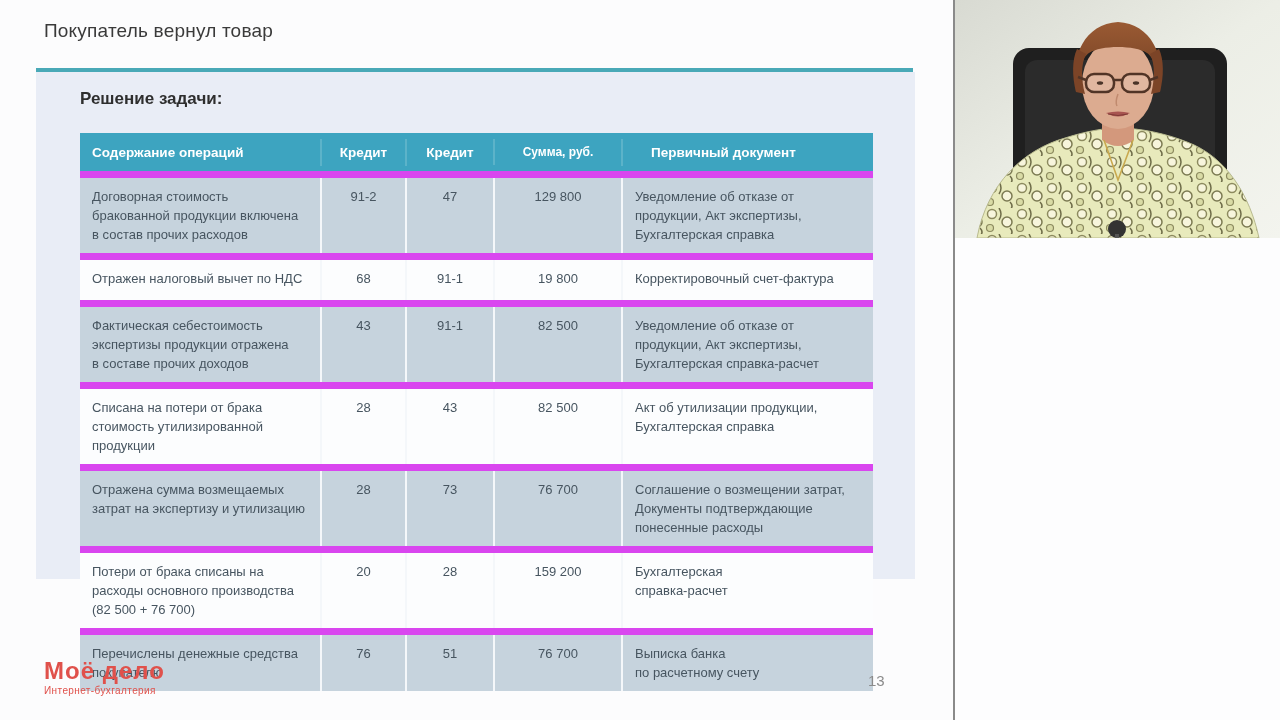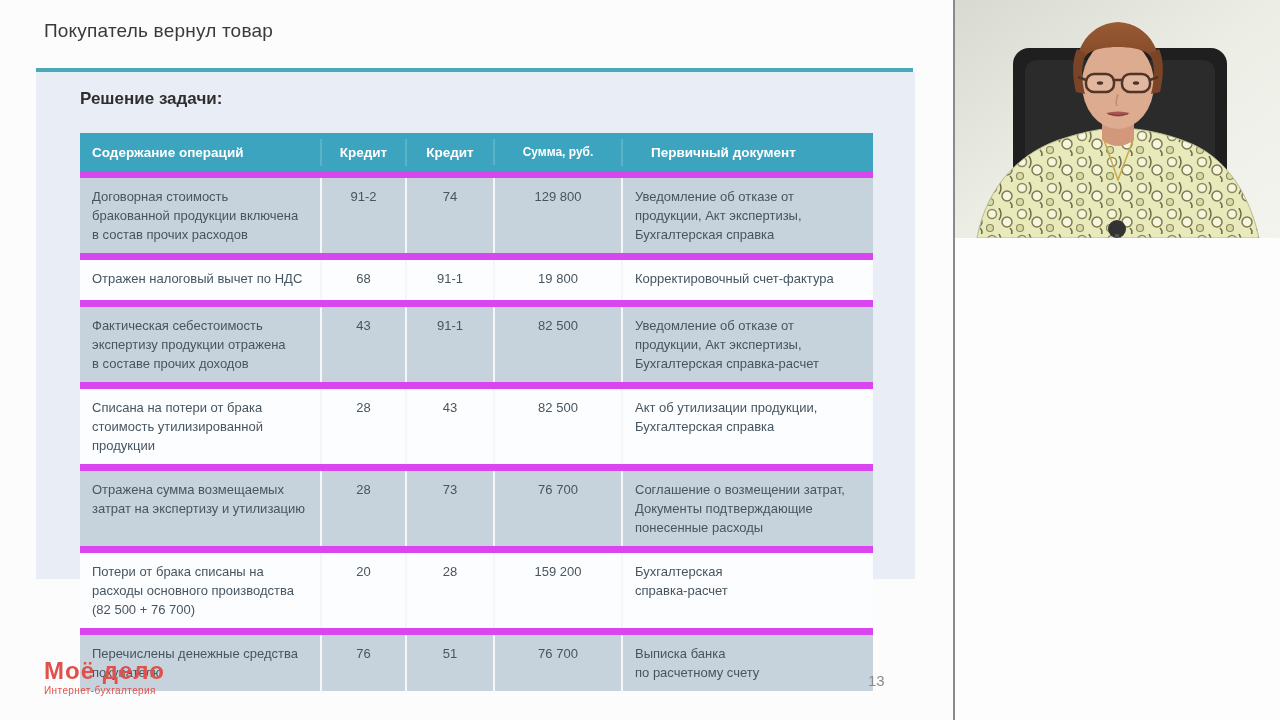--- a/index.html
+++ b/index.html
@@ -75,38 +75,38 @@
           <div class="hcell">Кредит</div>
           <div class="hcell">Сумма, руб.</div>
           <div class="hcell">Первичный документ</div>
         </div>
         <div id="table-body">
   <div class="trow">
     <div class="cell">Договорная стоимость
 бракованной продукции включена
 в состав прочих расходов</div>
     <div class="cell num">91-2</div>
-    <div class="cell num">74</div>
+    <div class="cell num">47</div>
     <div class="cell num">129 800</div>
     <div class="cell">Уведомление об отказе от
 продукции, Акт экспертизы,
 Бухгалтерская справка</div>
   </div>
 
   <div class="trow">
     <div class="cell">Отражен налоговый вычет по НДС</div>
     <div class="cell num">68</div>
     <div class="cell num">91-1</div>
     <div class="cell num">19 800</div>
     <div class="cell">Корректировочный счет-фактура</div>
   </div>
 
   <div class="trow">
     <div class="cell">Фактическая себестоимость
-экспертизу продукции  отражена
+экспертизы продукции  отражена
 в составе прочих доходов</div>
     <div class="cell num">43</div>
     <div class="cell num">91-1</div>
     <div class="cell num">82 500</div>
     <div class="cell">Уведомление об отказе от
 продукции, Акт экспертизы,
 Бухгалтерская справка-расчет</div>
   </div>
 
   <div class="trow">

